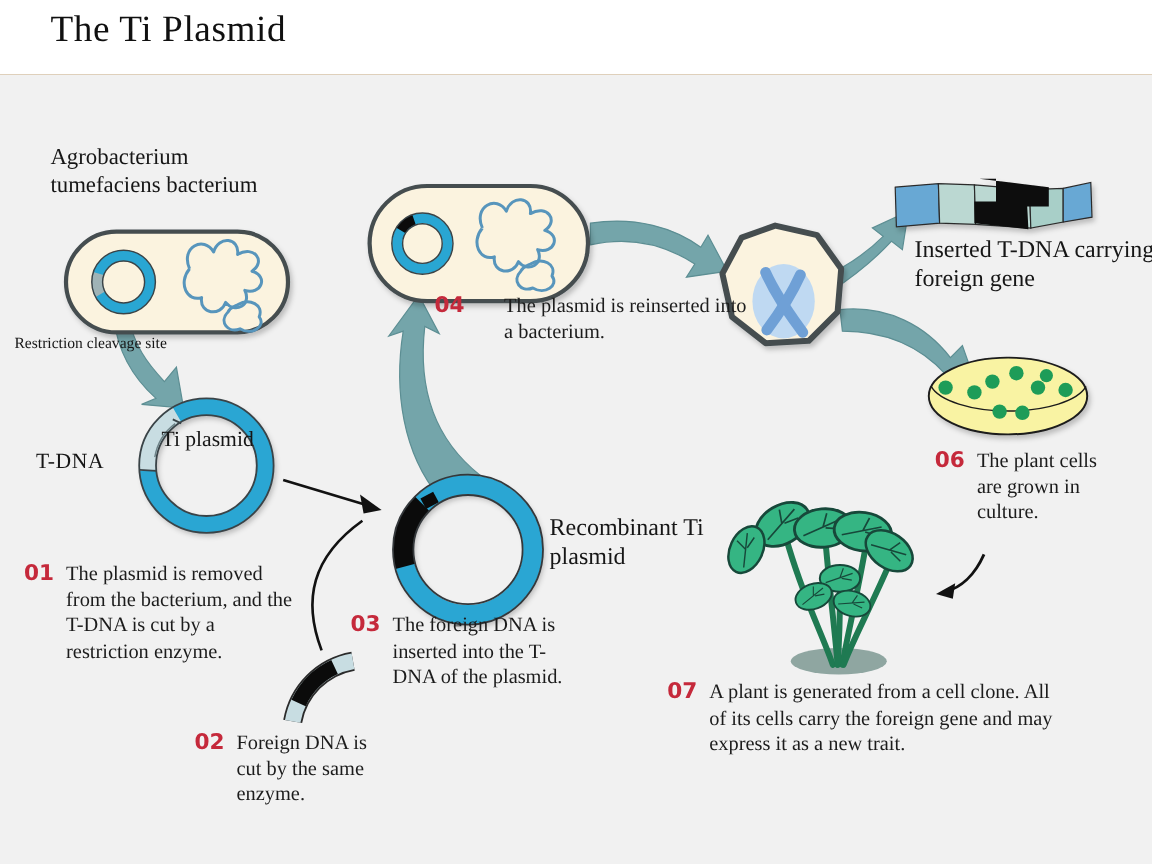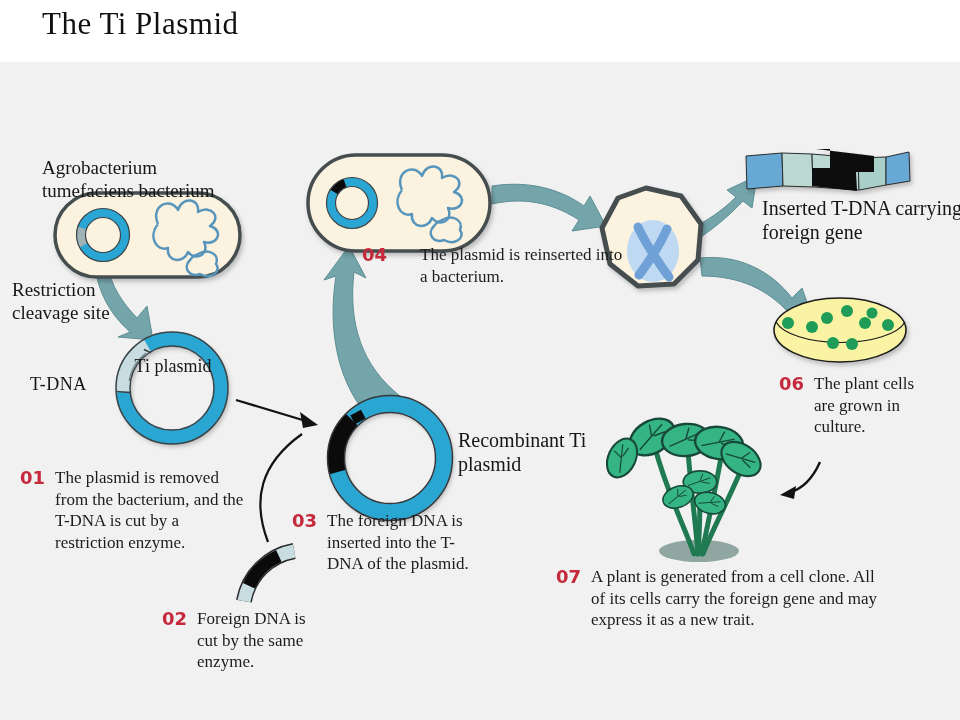--- a/index.html
+++ b/index.html
@@ -4,22 +4,22 @@
 <style>
   * { margin:0; padding:0; box-sizing:border-box; }
   html,body { width:960px; height:720px; }
   body { font-family:"Liberation Serif", serif; background:#fff; }
   .slide { position:relative; width:960px; height:720px; overflow:hidden; background:#a16207; }
   .header { position:absolute; left:0; top:0; width:960px; height:62px; background:#ffffff; }
   .header h1 { position:absolute; left:42px; top:6px; font-size:31px; font-weight:400; color:#101010; letter-spacing:0.5px; }
   .canvas { position:absolute; left:0; top:62px; width:960px; height:658px; background:#f1f1f1; }
   .canvas svg { position:absolute; left:0; top:0; }
   .lbl { position:absolute; color:#161616; line-height:1.22; }
-  .lbl-agro { left:42px; top:58px; width:210px; font-size:19px;margin-top:36px; }
-  .lbl-restriction { left:12px; top:216px; width:130px; font-size:19px; }
+  .lbl-agro { left:42px; top:58px; width:210px; font-size:19px; }
+  .lbl-restriction { left:12px; top:216px; width:130px; font-size:13px; }
   .lbl-tdna { left:30px; top:312px; font-size:18px; letter-spacing:0.5px; }
   .lbl-ti { left:130px; top:294px; width:86px; text-align:center; font-size:18px; }
   .lbl-recombinant { left:458px; top:366px; width:160px; font-size:20px; }
   .lbl-inserted { left:762px; top:134px; width:200px; font-size:20px; }
   .step { position:absolute; display:flex; gap:10px; align-items:flex-start; }
   .step .num { font-family:"DejaVu Sans", sans-serif; font-weight:bold; font-size:18px; color:#c5293b; line-height:1.2; }
   .step .txt { font-size:17px; color:#1c1c1c; line-height:1.27; }
   .step-01 { left:20px; top:385px;margin-top:20px; } .step-01 .txt { width:190px; }
   .step-02 { left:126px; top:546px;margin-left:36px; } .step-02 .txt { width:128px; }
   .step-03 { left:292px; top:448px; } .step-03 .txt { width:145px; }

